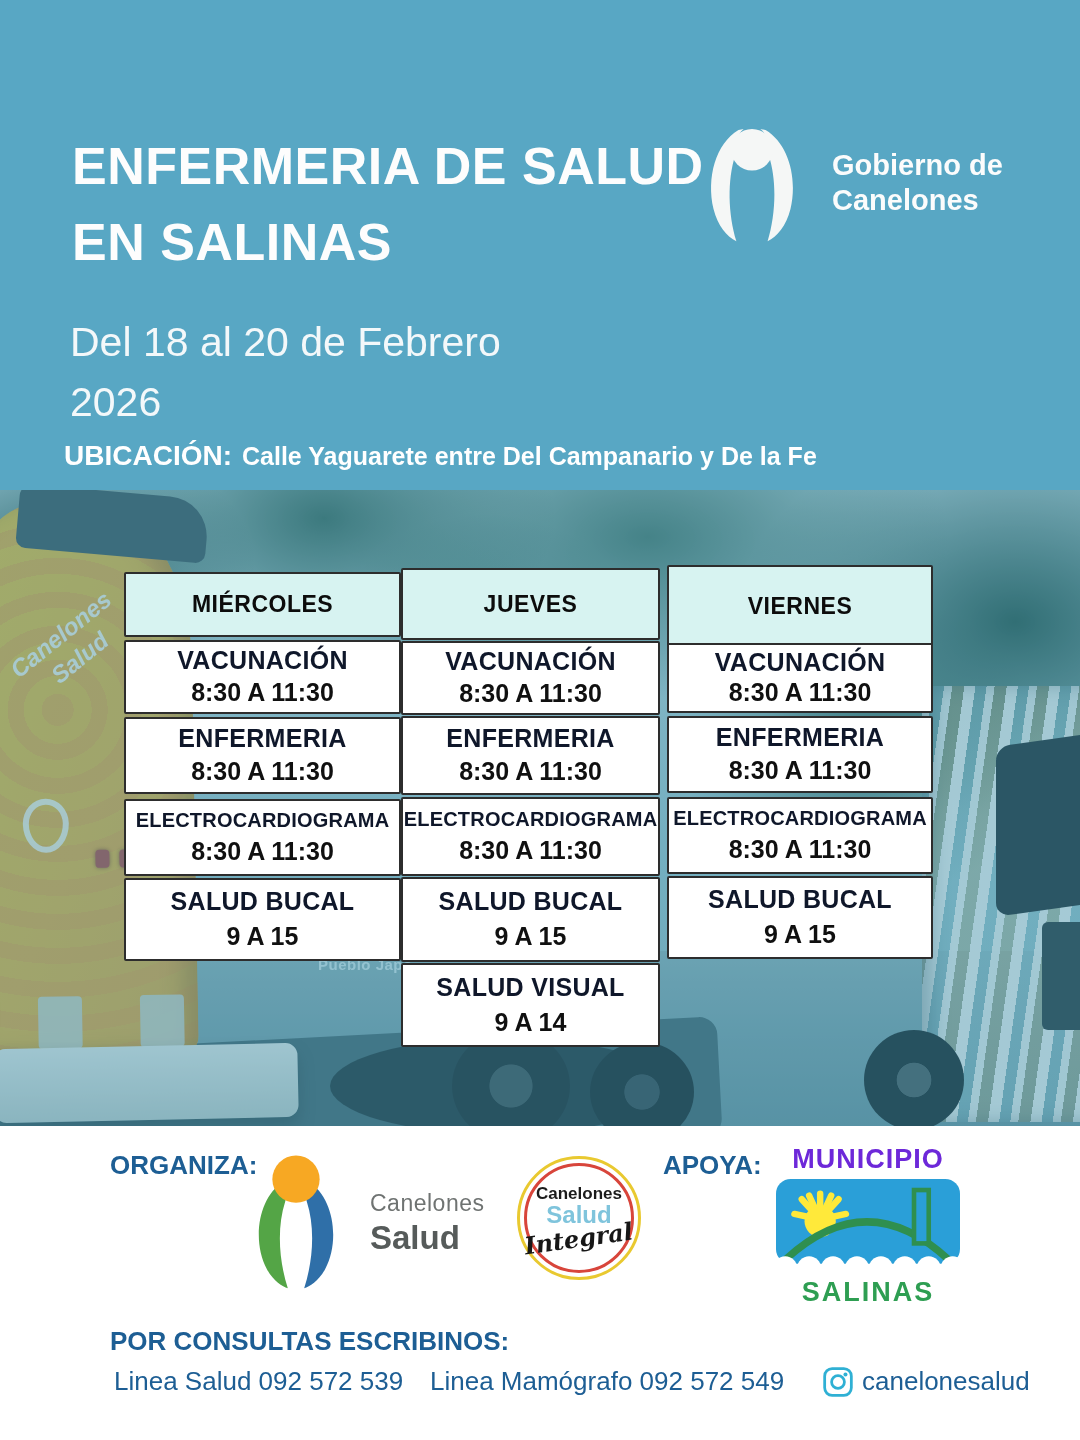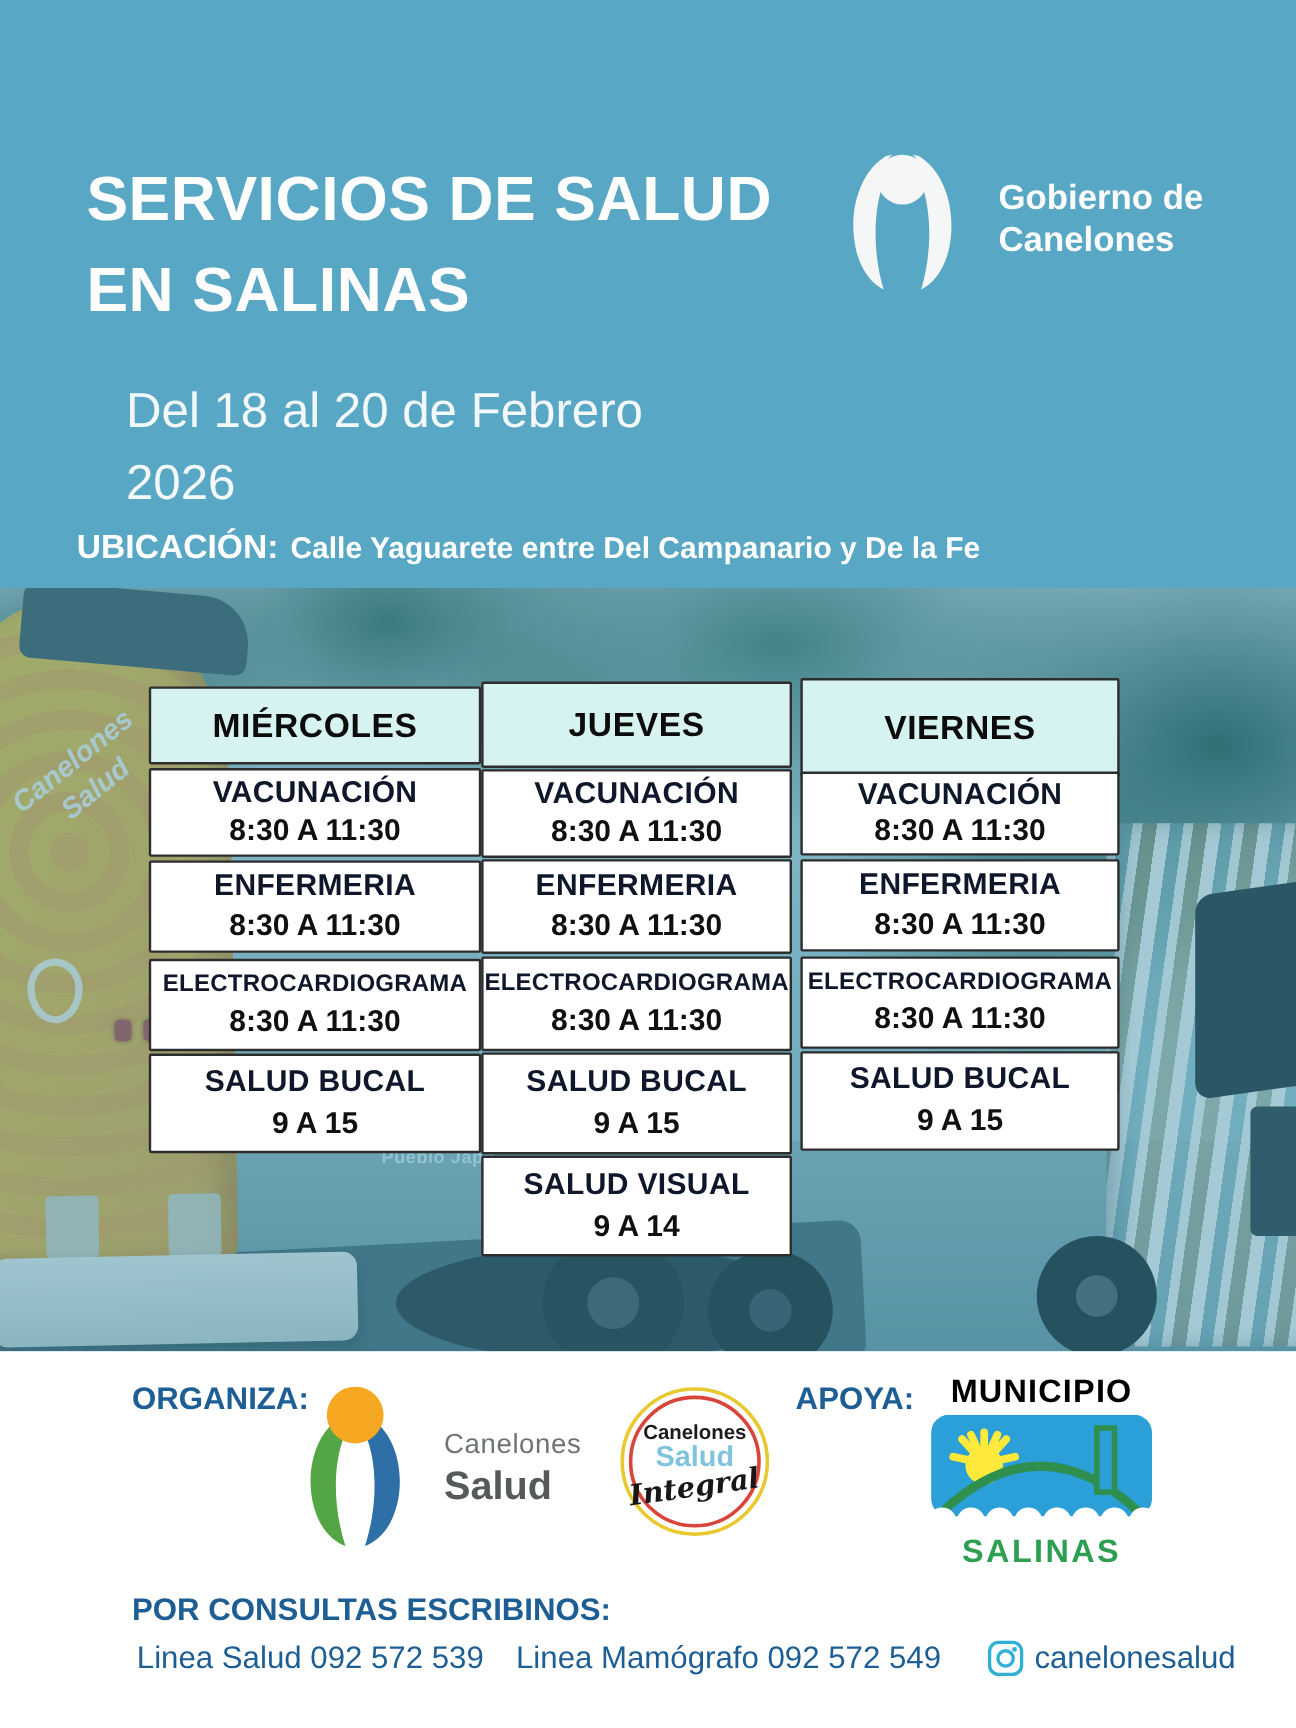--- a/index.html
+++ b/index.html
@@ -6,21 +6,21 @@
   .poster{
     position:relative;width:1080px;height:1440px;margin:0 auto;
     background:#58a7c4;overflow:hidden;
     font-family:"Liberation Sans","DejaVu Sans",sans-serif;
   }
   
   .hero{position:absolute;left:0;top:0;width:1080px;height:490px;background:#58a7c4;}
   .title{position:absolute;left:72px;top:128px;color:#fdfdfd;font-weight:800;
          font-size:52px;line-height:76px;letter-spacing:.5px;}
   .dates{position:absolute;left:70px;top:312px;color:#f3f8fa;font-weight:400;
-         font-size:41px;line-height:60px;margin-left:35px;}
+         font-size:41px;line-height:60px;}
   .gov-logo{position:absolute;left:700px;top:120px;display:flex;align-items:center;gap:28px;}
   .gov-logo svg{width:104px;height:126px;}
   .gov-name{color:#fbfcfc;font-weight:700;font-size:29px;line-height:35px;}
   .campaign{position:absolute;left:705px;top:316px;width:320px;text-align:center;}
   .campaign .l1{color:#2e6d99;font-weight:800;font-size:31px;letter-spacing:.5px;}
   .campaign .l2{color:#2a6b9b;font-weight:700;font-size:43px;letter-spacing:15px;margin-top:3px;margin-left:8px;}
   .location{position:absolute;left:64px;top:440px;color:#ffffff;white-space:nowrap;}
   .location .lab{font-weight:800;font-size:28px;}
   .location .val{font-weight:700;font-size:25px;margin-left:10px;}
 
@@ -72,21 +72,21 @@
   .wheel-right{position:absolute;right:116px;top:540px;width:100px;height:100px;
         background:radial-gradient(circle at 50% 50%, #46565c 0 24%, #101c22 25% 100%);border-radius:50%;}
   .photo-caption{position:absolute;left:318px;top:466px;color:rgba(225,243,248,.9);
         font-weight:700;font-size:15px;letter-spacing:.5px;}
   .tint{position:absolute;inset:0;background:rgba(66,143,168,.46);}
 
   
   .col-cell{position:absolute;background:#ffffff;border:2px solid #2d2d2d;border-radius:2px;
         display:flex;flex-direction:column;align-items:center;justify-content:space-evenly;
         text-align:center;padding:2px 4px;box-sizing:border-box;}
-  .day-head{background:#d7f3f1;font-weight:800;font-size:28px;color:#0c0c0c;letter-spacing:.5px;
+  .day-head{background:#d7f3f1;font-weight:800;font-size:23px;color:#0c0c0c;letter-spacing:.5px;
         justify-content:center;}
   .svc-name{font-weight:800;font-size:25px;color:#0f172a;letter-spacing:.3px;line-height:1.1;}
   .svc-name.small{font-size:20px;letter-spacing:.2px;}
   .svc-time{font-weight:800;font-size:25px;color:#101010;}
 
   
   .footer{position:absolute;left:0;top:1126px;width:1080px;height:314px;background:#ffffff;}
   .blue-label{position:absolute;color:#1d5e94;font-weight:800;font-size:26px;}
   .cs-logo{position:absolute;left:246px;top:24px;display:flex;align-items:flex-start;gap:24px;}
   .cs-logo svg{width:100px;height:142px;}
@@ -95,34 +95,34 @@
   .cs-words .w2{color:#565b5a;font-size:33px;font-weight:800;margin-top:2px;}
   .integral{position:absolute;left:517px;top:30px;width:118px;height:118px;border-radius:50%;
         border:3px solid #e9c930;display:flex;align-items:center;justify-content:center;}
   .integral .inner{width:104px;height:104px;border-radius:50%;border:3px solid #d8453b;
         display:flex;flex-direction:column;align-items:center;justify-content:center;line-height:1;}
   .integral .i1{color:#1b1b1b;font-weight:800;font-size:17px;}
   .integral .i2{color:#7fc4dc;font-weight:800;font-size:24px;margin-top:1px;}
   .integral .i3{color:#171717;font-size:24px;font-style:italic;font-weight:700;
         font-family:"DejaVu Serif","Liberation Serif",serif;transform:rotate(-8deg);margin-top:0px;}
   .municipio{position:absolute;left:770px;top:18px;width:196px;text-align:center;}
-  .municipio .m-top{color:#000000;font-weight:700;font-size:27px;letter-spacing:1px;}
+  .municipio .m-top{color:#6d28d9;font-weight:700;font-size:27px;letter-spacing:1px;}
   .municipio svg{width:190px;height:92px;margin-top:4px;}
   .municipio .m-bot{color:#2e9e52;font-weight:700;font-size:27px;letter-spacing:2px;margin-top:2px;}
   .contact{position:absolute;color:#1d5e94;font-weight:400;font-size:26px;}
   .insta{position:absolute;left:822px;top:240px;width:32px;height:32px;}
 </style>
 </head>
 <body>
 
 <div class="poster">
 
   <div class="hero">
     <div class="title">
-      <div>SERVICIOS DE SALUD</div>
+      <div>ENFERMERIA DE SALUD</div>
       <div>EN SALINAS</div>
     </div>
 
     <div class="dates">
       <div>Del 18 al 20 de Febrero</div>
       <div>2026</div>
     </div>
 
     <div class="gov-logo">
       <svg viewBox="0 0 100 120">

